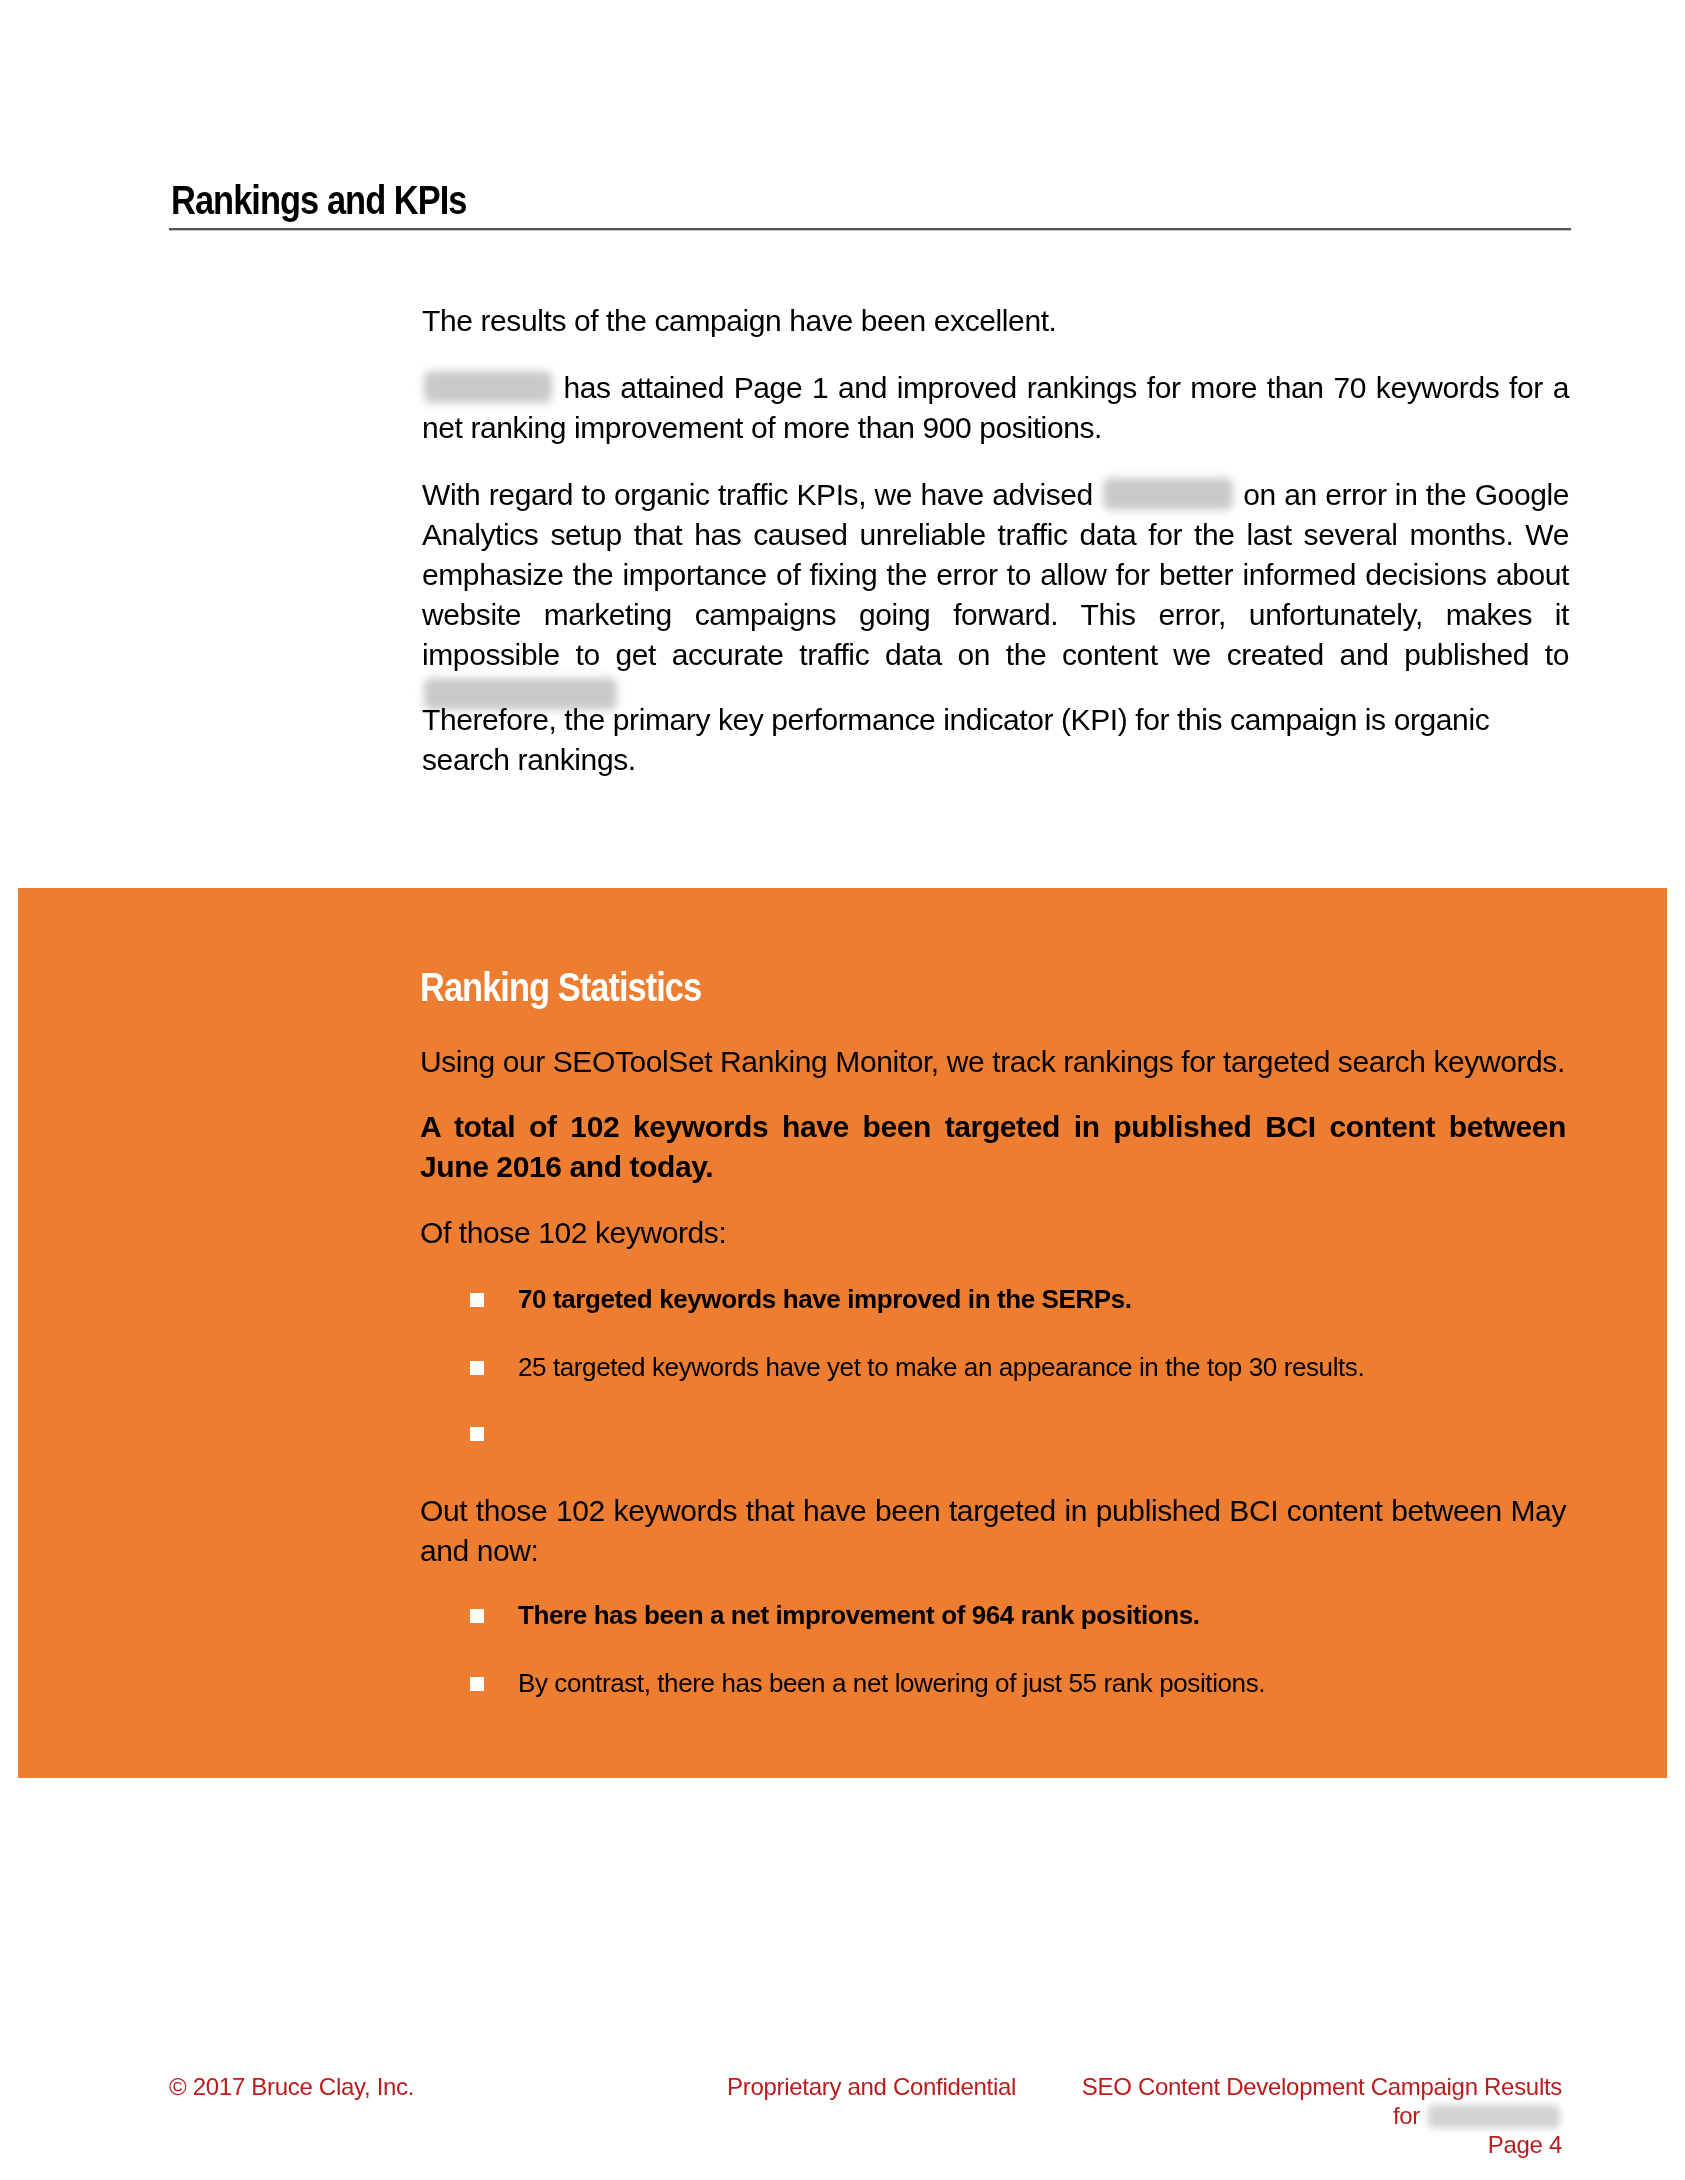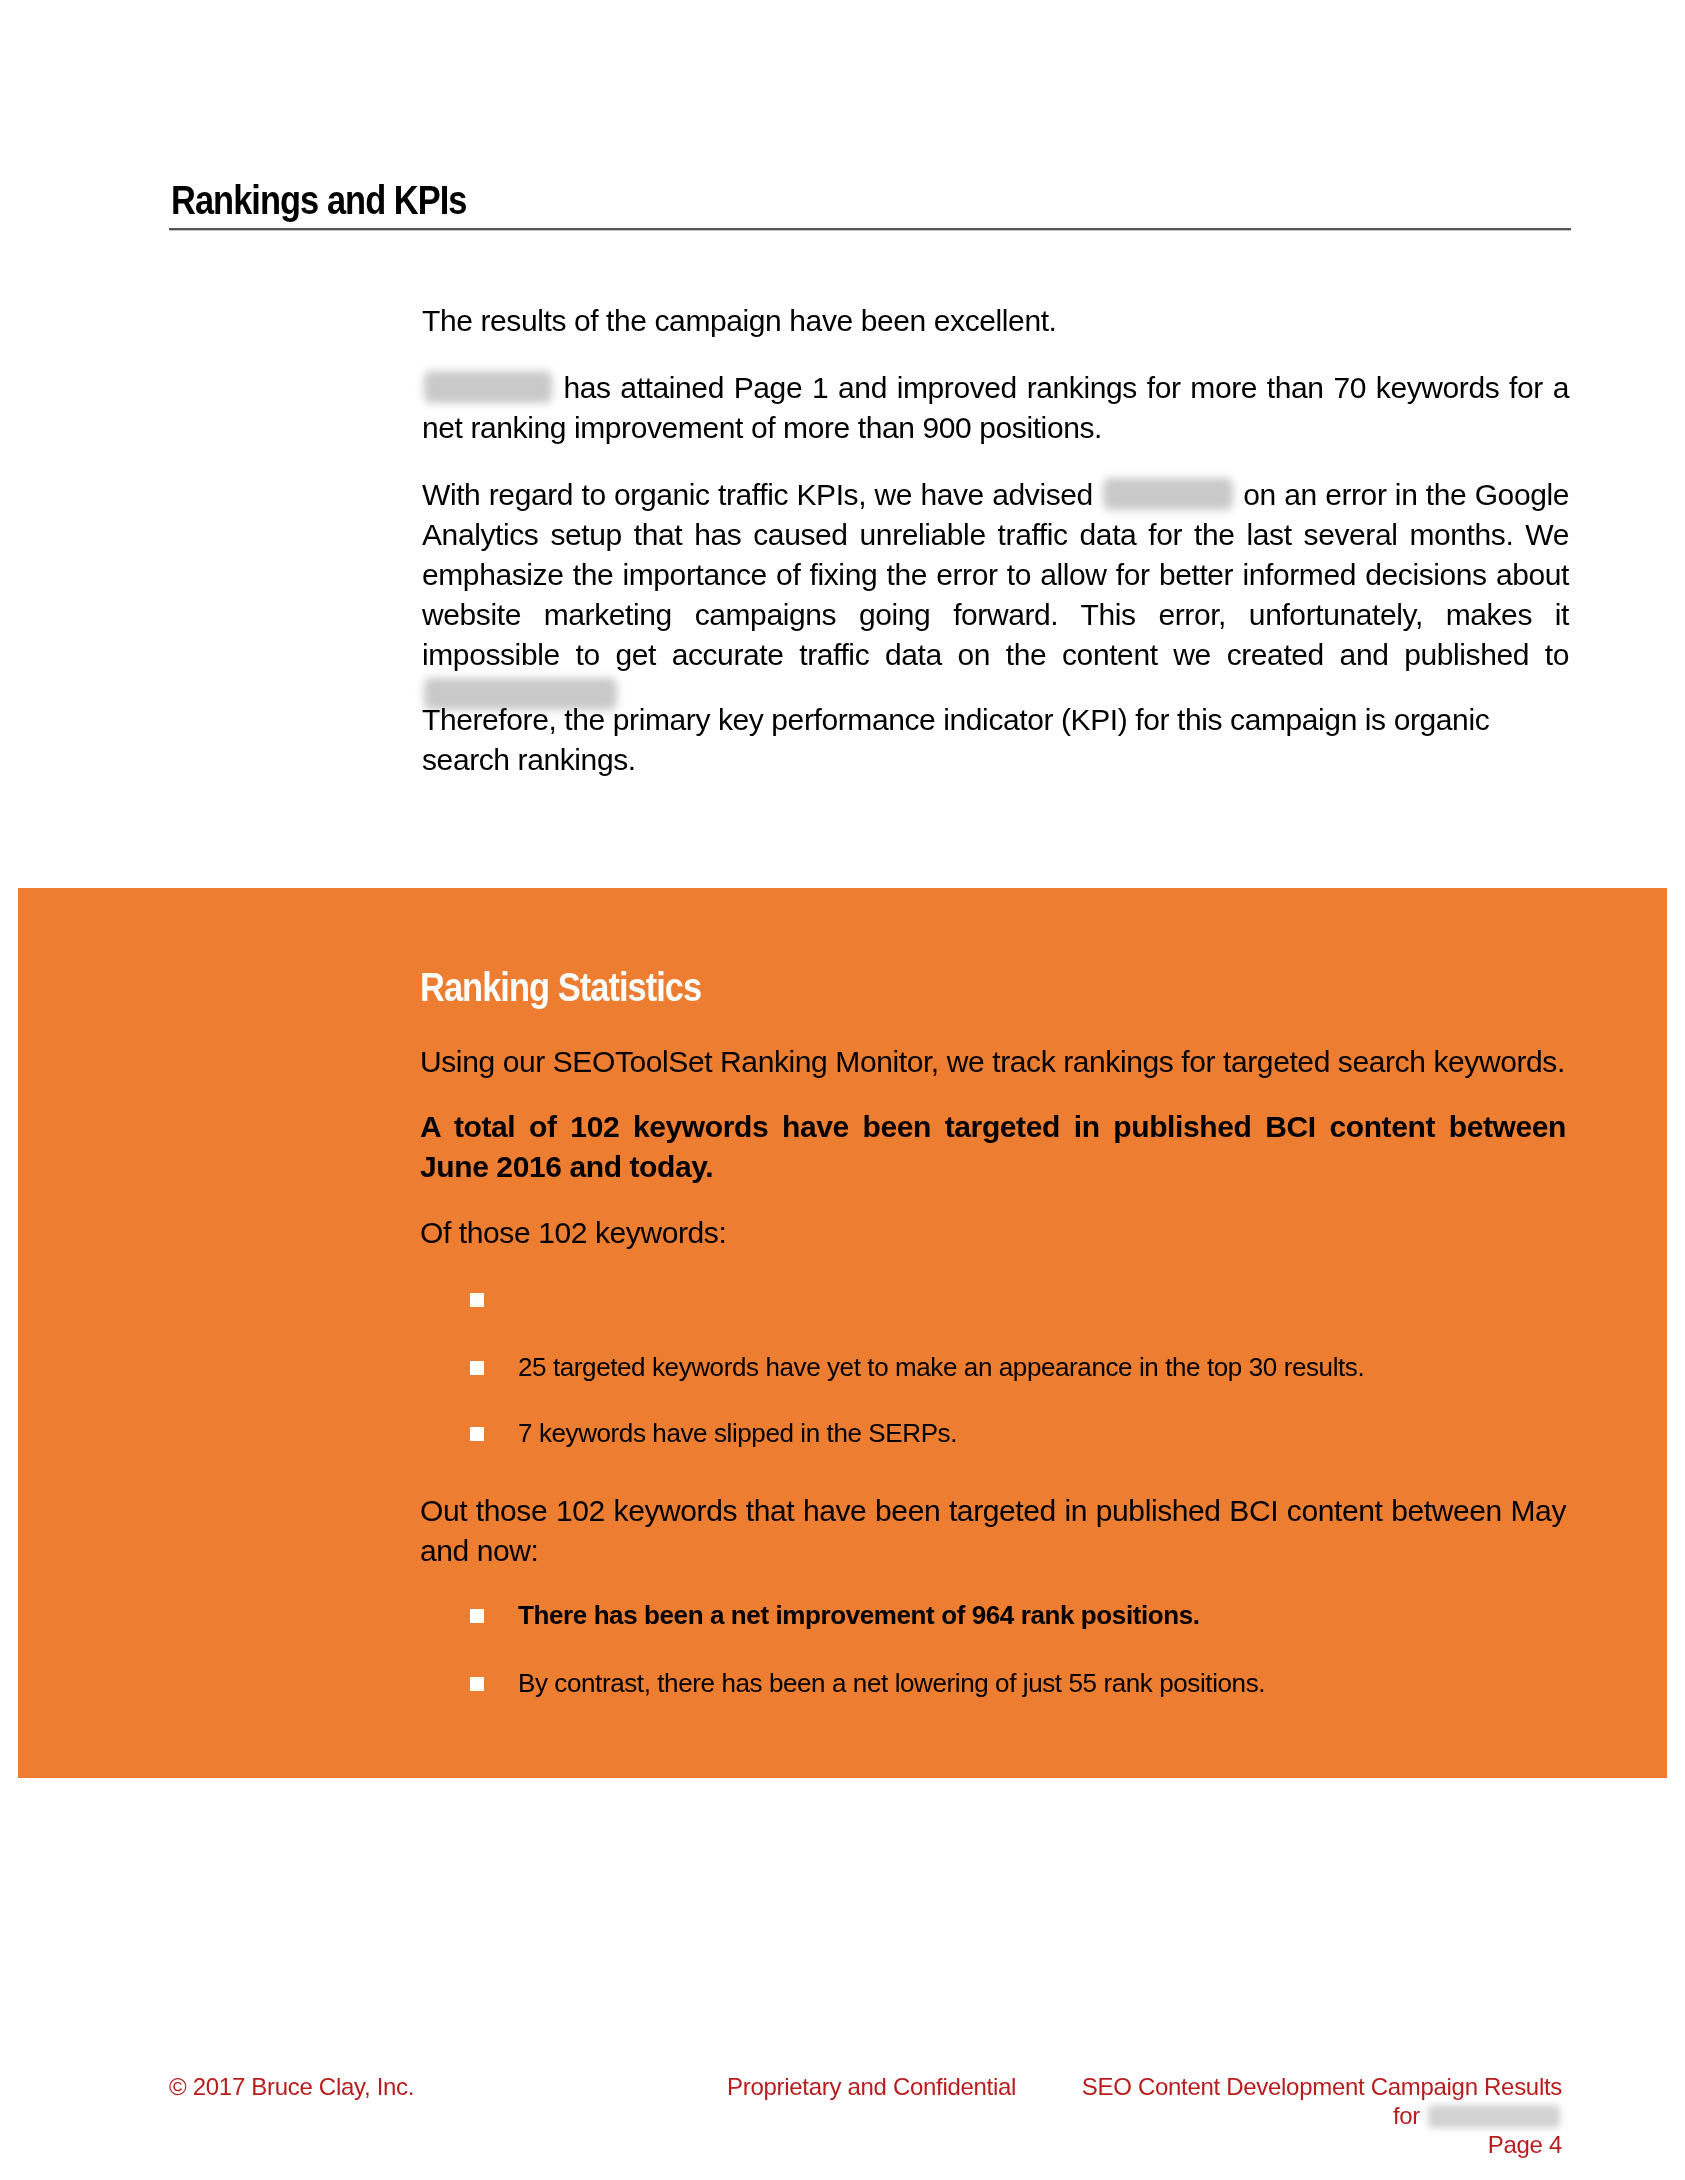--- a/index.html
+++ b/index.html
@@ -154,28 +154,28 @@
 <div id="stats-panel" class="abs" style="background: rgb(237, 125, 49);"></div>
 
 <h2 id="stats-title" class="abs heading">Ranking Statistics</h2>
 
 <p id="sp1" class="abs sp para left w">Using our SEOToolSet Ranking Monitor, we track rankings for targeted search keywords.</p>
 <p id="sp2" class="abs sp para w b">A total of 102 keywords have been targeted in published BCI content between June 2016 and today.</p>
 <p id="sp3" class="abs sp para left w">Of those 102 keywords:</p>
 
 <div id="b1" class="abs bullet-row">
   <span class="bullet-square"></span>
+  <span class="bullet-text w b">70 targeted keywords have improved in the SERPs.</span>
 </div>
 <div id="b2" class="abs bullet-row">
   <span class="bullet-square"></span>
   <span class="bullet-text w">25 targeted keywords have yet to make an appearance in the top 30 results.</span>
 </div>
 <div id="b3" class="abs bullet-row">
   <span class="bullet-square"></span>
-  <span class="bullet-text w">7 keywords have slipped in the SERPs.</span>
 </div>
 
 <p id="sp4" class="abs sp para w">Out those 102 keywords that have been targeted in published BCI content between May and now:</p>
 
 <div id="b4" class="abs bullet-row">
   <span class="bullet-square"></span>
   <span class="bullet-text w b">There has been a net improvement of 964 rank positions.</span>
 </div>
 <div id="b5" class="abs bullet-row">
   <span class="bullet-square"></span>

